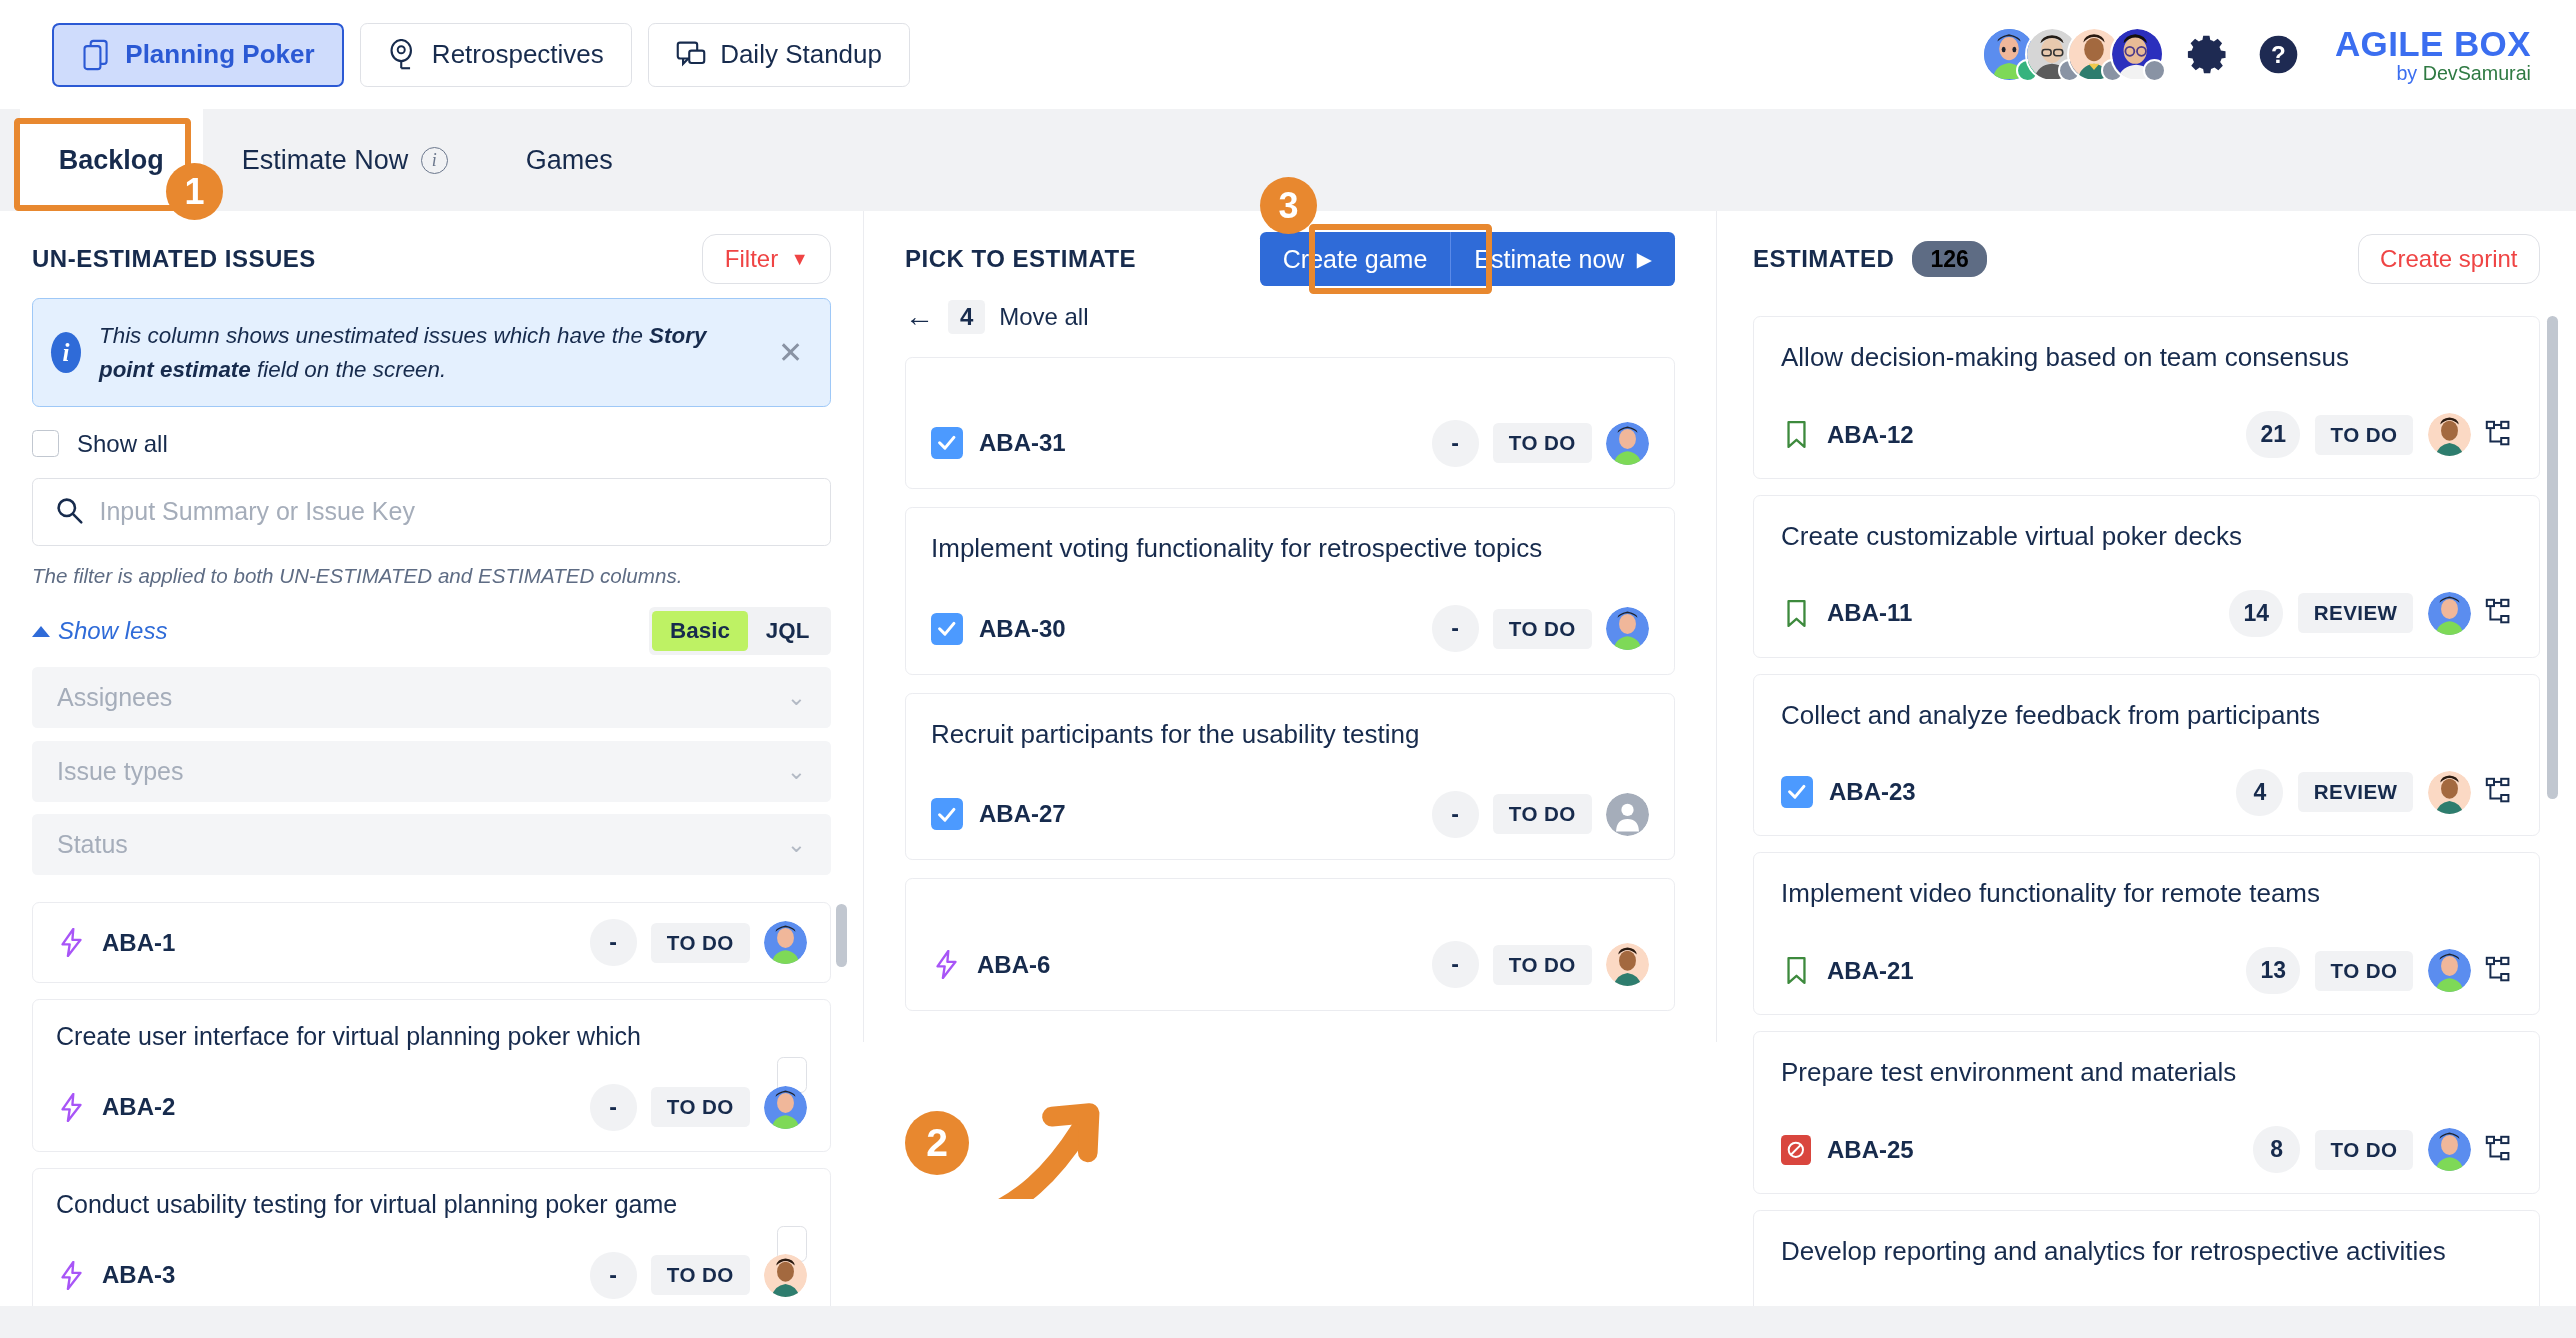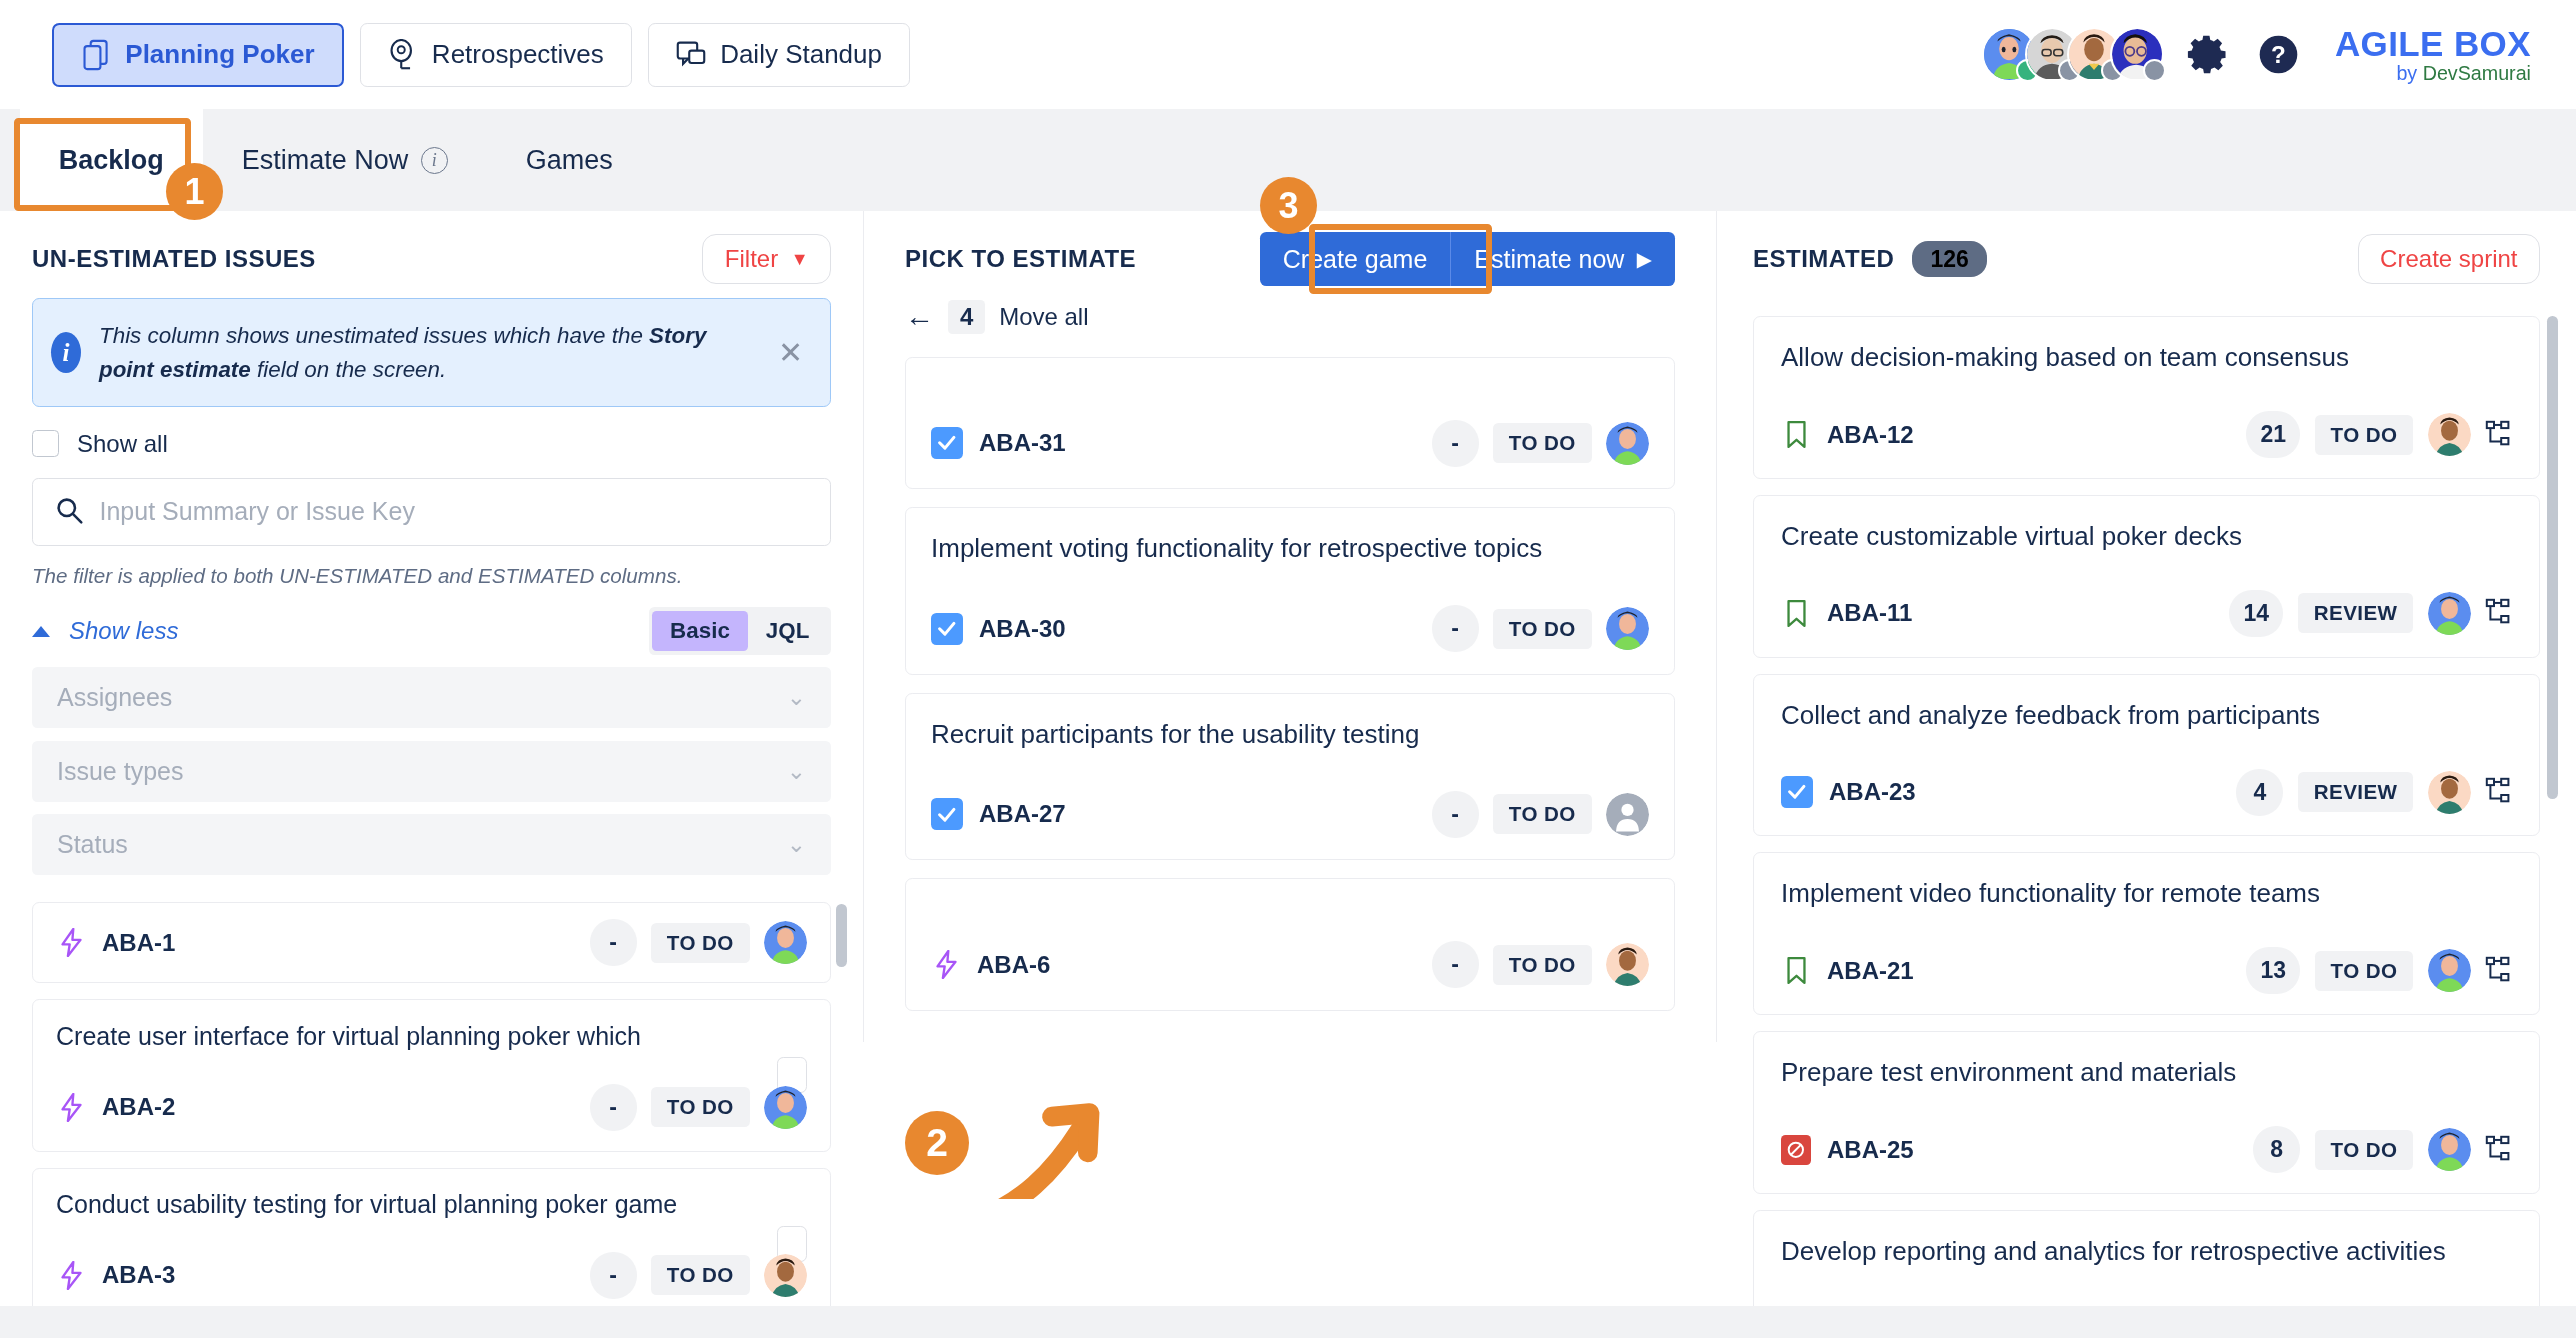--- a/index.html
+++ b/index.html
@@ -118,27 +118,27 @@
 
   .search-box {
     margin-top:19.7px; height:68px; border:1.8px solid #dfe1e6; border-radius:6.3px;
     display:flex; align-items:center; gap:16px; padding:0 21.5px; background:#fff;
   }
   .search-ph { font-size:25px; color:#a5adba; }
 
   .filter-note { margin-top:18px; font-size:20.6px; font-style:italic; color:#5e6c84; }
 
   .showless-row { display:flex; align-items:center; margin-top:19.7px; }
-  .showless { display:flex; align-items:center; gap:19px; color:#2f6bd8; font-style:italic; font-size:24px; }
+  .showless { display:flex; align-items:center; gap:8px; color:#2f6bd8; font-style:italic; font-size:24px; }
   .caret-up { width:0;height:0;border-left:9.8px solid transparent;border-right:9.8px solid transparent;border-bottom:11.6px solid #2f6bd8; }
   .seg {
     margin-left:auto; display:flex; background:#f1f2f4; border-radius:5.4px; padding:3.6px;
   }
   .seg div { padding:7.2px 18px; font-size:22.4px; font-weight:bold; color:#172b4d; border-radius:4.5px; }
-  .seg div.on { background:#c4b5fd; }
+  .seg div.on { background:#bef264; }
 
   .fsel {
     margin-top:12.5px; height:61px; background:#f4f5f7; border-radius:5.4px;
     display:flex; align-items:center; padding:0 25px; font-size:25px; color:#a5adba;
   }
   .fsel .chev { margin-left:auto; color:#b3bac5; font-size:23px; }
 
   
   .list-left { margin-top:27px; position:relative; }
   .scrollcol { position:absolute; right:-16px; top:0; width:10.7px; bottom:-36px; }

